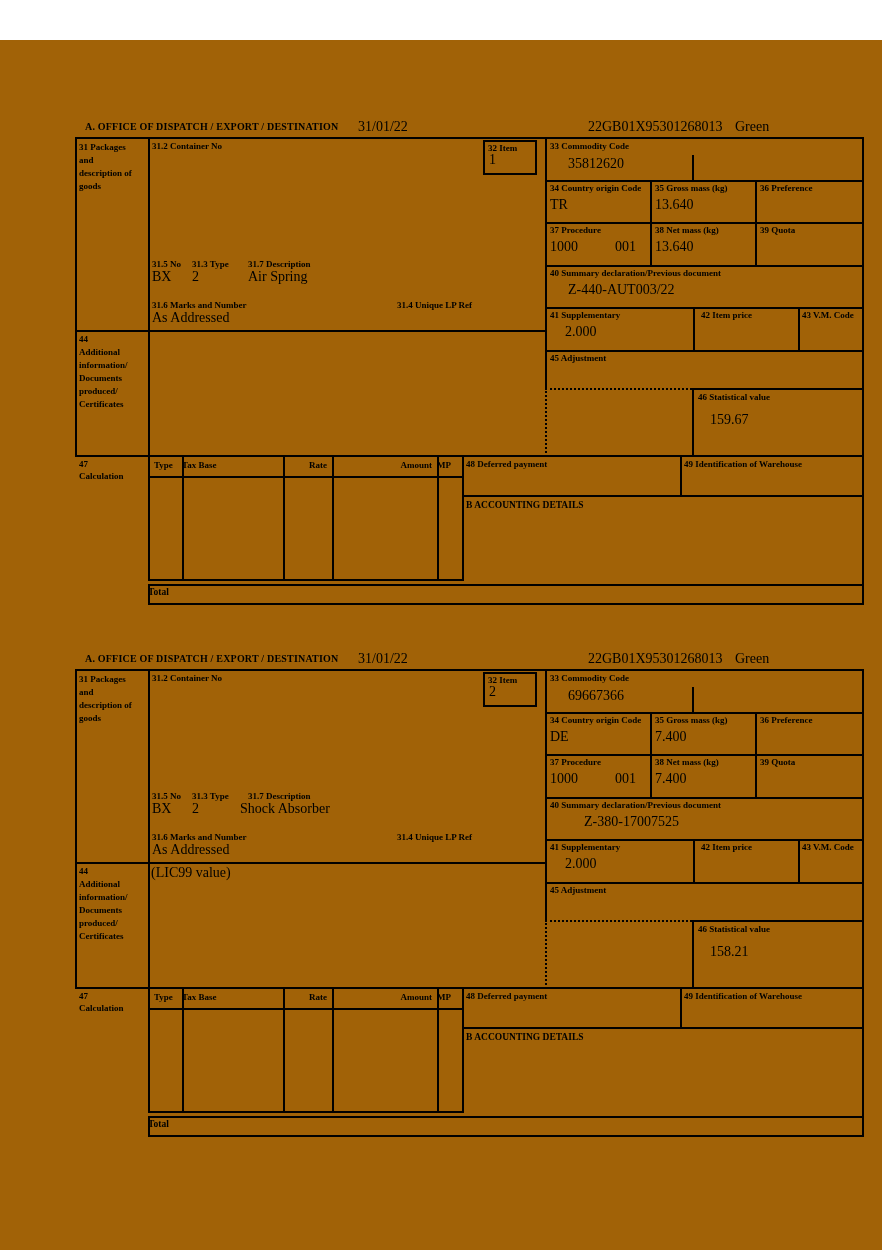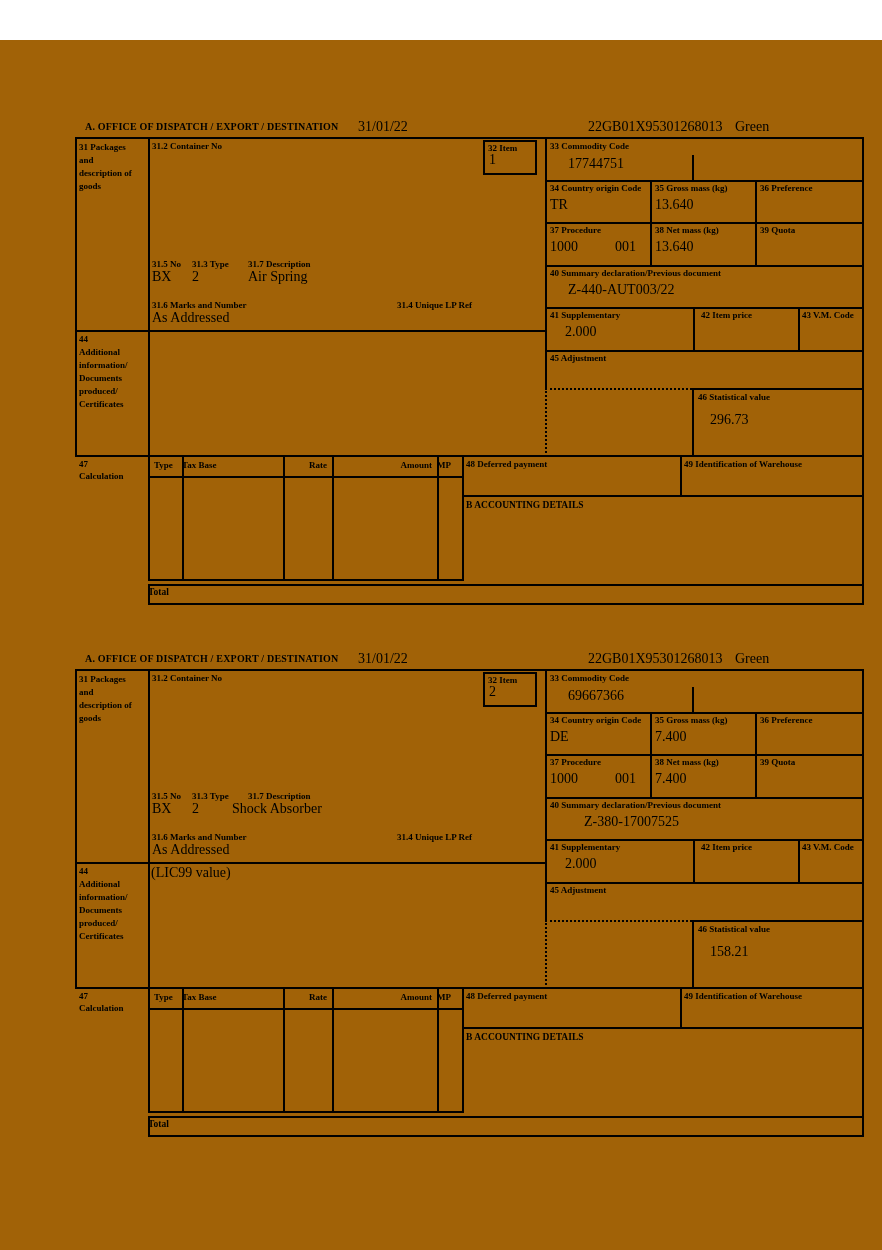--- a/index.html
+++ b/index.html
@@ -68,21 +68,21 @@
     <div class="vl" style="left:148px;top:469px;height:21px"></div>
 
     <div class="lblw" style="left:79px;top:26px;width:58px">31 Packages and description of goods</div>
     <span class="lbl" style="left:152px;top:26px">31.2 Container No</span>
     <div class="itembox">
       <span class="il">32 Item</span>
       <span class="iv">1</span>
     </div>
 
     <span class="lbl" style="left:550px;top:26px">33 Commodity Code</span>
-    <span class="val" style="left:568px;top:41px">17744751</span>
+    <span class="val" style="left:568px;top:41px">35812620</span>
     <span class="lbl" style="left:550px;top:68px">34 Country origin Code</span>
     <span class="val" style="left:550px;top:82px">TR</span>
     <span class="lbl" style="left:655px;top:68px">35 Gross mass (kg)</span>
     <span class="val" style="left:655px;top:82px">13.640</span>
     <span class="lbl" style="left:760px;top:68px">36 Preference</span>
     <span class="lbl" style="left:550px;top:110px">37 Procedure</span>
     <span class="val" style="left:550px;top:124px">1000</span>
     <span class="val" style="left:615px;top:124px">001</span>
     <span class="lbl" style="left:655px;top:110px">38 Net mass (kg)</span>
     <span class="val" style="left:655px;top:124px">13.640</span>
@@ -99,21 +99,21 @@
     <span class="val" style="left:152px;top:195px">As Addressed</span>
 
     <span class="lbl" style="left:550px;top:153px">40 Summary declaration/Previous document</span>
     <span class="val" style="left:568px;top:167px">Z-440-AUT003/22</span>
     <span class="lbl" style="left:550px;top:195px">41 Supplementary</span>
     <span class="val" style="left:565px;top:209px">2.000</span>
     <span class="lbl" style="left:701px;top:195px">42 Item price</span>
     <span class="lbl" style="left:802px;top:195px">43 V.M. Code</span>
     <span class="lbl" style="left:550px;top:238px">45 Adjustment</span>
     <span class="lbl" style="left:698px;top:277px">46 Statistical value</span>
-    <span class="val" style="left:710px;top:297px">296.73</span>
+    <span class="val" style="left:710px;top:297px">159.67</span>
 
     <span class="lbl" style="left:79px;top:219px">44</span>
     <div class="lblw" style="left:79px;top:231px;width:64px">Additional information/ Documents produced/ Certificates</div>
     <span class="val" style="left:151px;top:218px"></span>
 
     <span class="lbl" style="left:79px;top:344px">47</span>
     <span class="lbl" style="left:79px;top:356px">Calculation</span>
     <span class="lbl" style="left:154px;top:345px">Type</span>
     <div class="lbl ctr" style="left:182px;top:345px;width:101px">Tax Base</div>
     <div class="lbl rgt" style="left:283px;top:345px;width:44px">Rate</div>
@@ -186,21 +186,21 @@
     <span class="val" style="left:615px;top:124px">001</span>
     <span class="lbl" style="left:655px;top:110px">38 Net mass (kg)</span>
     <span class="val" style="left:655px;top:124px">7.400</span>
     <span class="lbl" style="left:760px;top:110px">39 Quota</span>
 
     <span class="lbl" style="left:152px;top:144px">31.5 No</span>
     <span class="lbl" style="left:192px;top:144px">31.3 Type</span>
     <span class="lbl" style="left:248px;top:144px">31.7 Description</span>
     <span class="val" style="left:152px;top:154px">BX</span>
     <span class="val" style="left:192px;top:154px">2</span>
-    <span class="val" style="left:232px;top:154px">Shock Absorber</span>
+    <span class="val" style="left:240px;top:154px">Shock Absorber</span>
     <span class="lbl" style="left:152px;top:185px">31.6 Marks and Number</span>
     <span class="lbl" style="left:397px;top:185px">31.4 Unique LP Ref</span>
     <span class="val" style="left:152px;top:195px">As Addressed</span>
 
     <span class="lbl" style="left:550px;top:153px">40 Summary declaration/Previous document</span>
     <span class="val" style="left:584px;top:167px">Z-380-17007525</span>
     <span class="lbl" style="left:550px;top:195px">41 Supplementary</span>
     <span class="val" style="left:565px;top:209px">2.000</span>
     <span class="lbl" style="left:701px;top:195px">42 Item price</span>
     <span class="lbl" style="left:802px;top:195px">43 V.M. Code</span>

